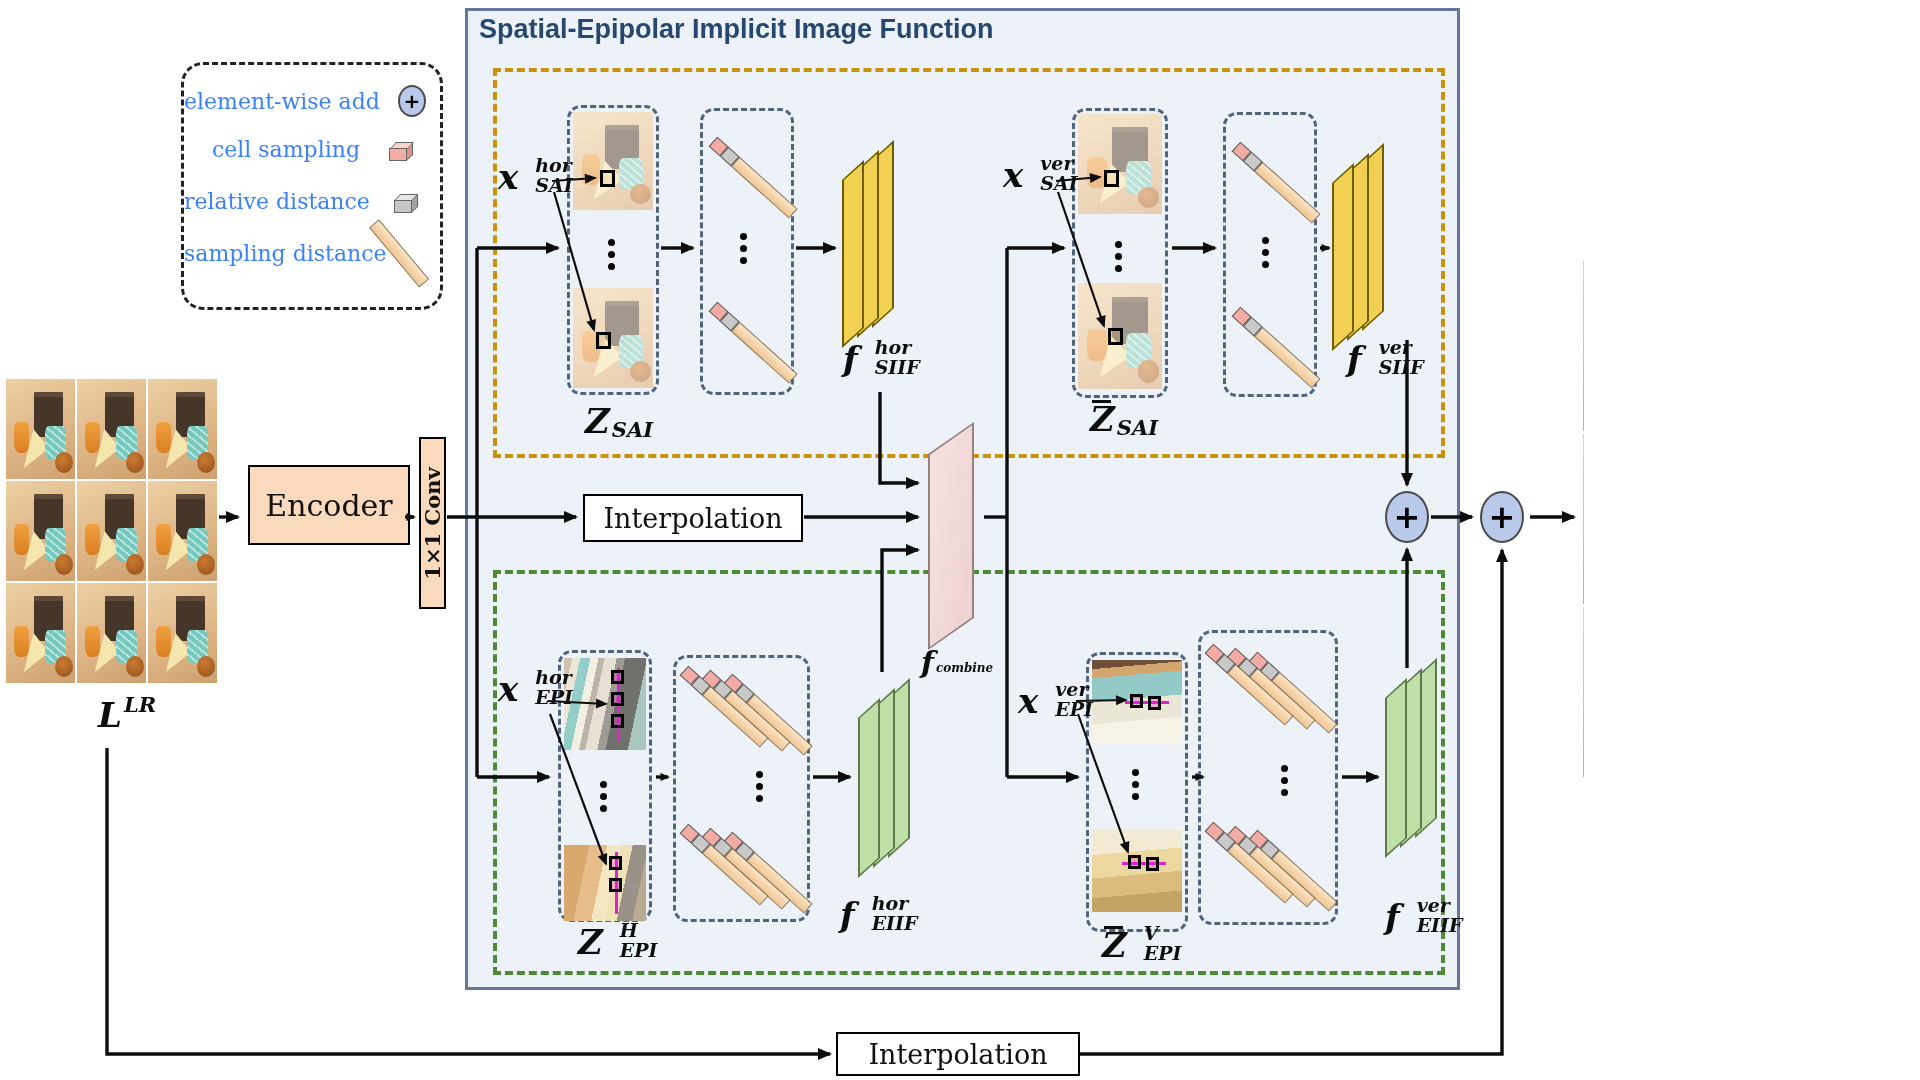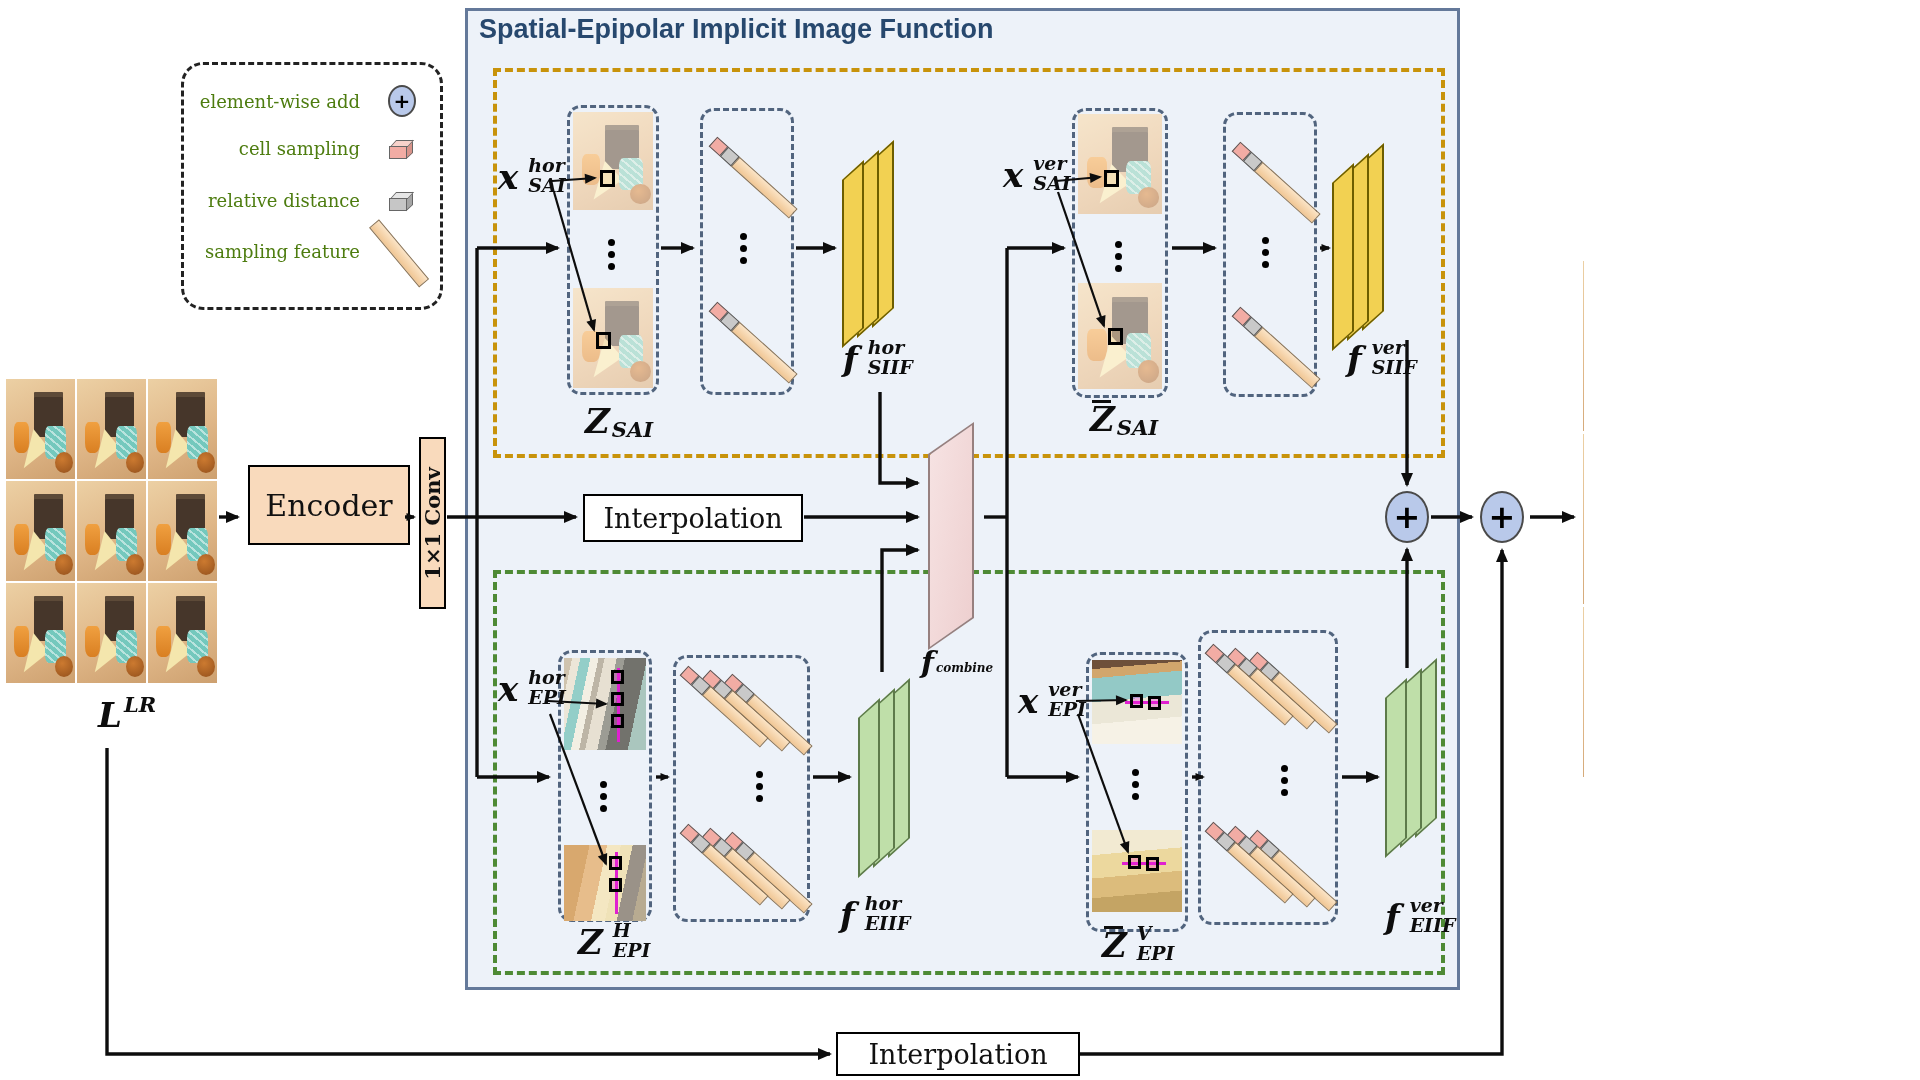--- a/index.html
+++ b/index.html
@@ -20,21 +20,21 @@
   border:4px dashed #4e8a35;z-index:2}
 .greentitle{position:absolute;left:506px;top:576px;font-family:"Liberation Sans","DejaVu Sans",sans-serif;
   font-weight:bold;font-size:25px;color:#3f7d2c;z-index:7}
 .fbox{position:absolute;border:3px dashed #51647e;border-radius:14px;z-index:2}
 
 
 .legend{position:absolute;left:181px;top:62px;width:262px;height:248px;
   border:3px dashed #222;border-radius:22px;z-index:3}
 .lrow{position:absolute;left:0;width:100%;display:flex;align-items:center;
   justify-content:flex-end;padding-right:6px;gap:10px}
-.ltext{font-size:18px;color:#4d7c0f;white-space:nowrap}
+.ltext{font-size:22px;color:#3b82f6;white-space:nowrap}
 .licon{width:64px;display:flex;justify-content:center;align-items:center}
 
 
 .pcirc{position:absolute;width:44px;height:52px;background:#b9c9ea;border:2.5px solid #4a4a4a;
   border-radius:50%;display:flex;align-items:center;justify-content:center;
   font-family:"DejaVu Sans",sans-serif;font-weight:bold;font-size:32px;color:#000;z-index:6}
 .pcirc.small{width:28px;height:32px;font-size:20px;border-width:2px}
 
 
 .cube3d{position:relative;width:26px;height:22px}
@@ -84,21 +84,21 @@
 .epi-v2{background:linear-gradient(175deg,#f2ead2 0 28%,#ecd89e 28% 54%,#dcbc7c 54% 76%,#c4a464 76% 100%)}
 .mline-v{position:absolute;width:3px;background:#e020d0;z-index:8}
 .mline-h{position:absolute;height:3px;background:#e020d0;z-index:8}
 .mk{position:absolute;width:15px;height:17px;border:3px solid #000;background:rgba(216,138,48,.15);z-index:9}
 .mk.epim{width:13px;height:14px;background:rgba(240,40,220,.3)}
 
 
 .mlabel{position:absolute;display:flex;align-items:flex-start;font-style:italic;font-weight:600;
   color:#0d0d0d;z-index:7;white-space:nowrap}
 .mbase{font-size:34px;line-height:1}
-.mss{display:inline-flex;flex-direction:column;margin-left:10px;font-size:19px;line-height:1.05;margin-top:-4px}
+.mss{display:inline-flex;flex-direction:column;margin-left:17px;font-size:19px;line-height:1.05;margin-top:-4px}
 .msub-only{font-size:21px;margin-left:2px;transform:translateY(13px)}
 .msup-only{font-size:21px;margin-left:2px;transform:translateY(-6px)}
 .ovl{position:relative}
 .ovl::before{content:"";position:absolute;left:2px;right:4px;top:-2px;border-top:3px solid #0d0d0d}
 
 
 .interp{position:absolute;background:#fff;border:2.5px solid #000;display:flex;align-items:center;
   justify-content:center;font-size:27px;z-index:5}
 .encbox{position:absolute;left:248px;top:465px;width:162px;height:80px;background:#f9dabc;
   border:2px solid #000;display:flex;align-items:center;justify-content:center;font-size:30px;z-index:3}
@@ -139,21 +139,21 @@
       <span class="ltext">relative distance</span>
       <span class="licon">
         <span class="cube3d gray">
             <i class="r"></i>
             <i class="t"></i>
             <i class="f"></i>
           </span>
       </span>
     </div>
     <div class="lrow" style="top:176px">
-      <span class="ltext">sampling feature</span>
+      <span class="ltext">sampling distance</span>
       <span class="licon"></span>
     </div>
     <div class="sbar" style="left:190px;top:152px;transform:rotate(50deg)">
       <span class="bbody b78"></span>
     </div>
   </div>
 
   <div class="grid" style="left:6px;top:379px;grid-template-columns:repeat(3,69px);grid-auto-rows:100px;gap:2px">
     <div class="scene">
         <i class="s-box"></i>

